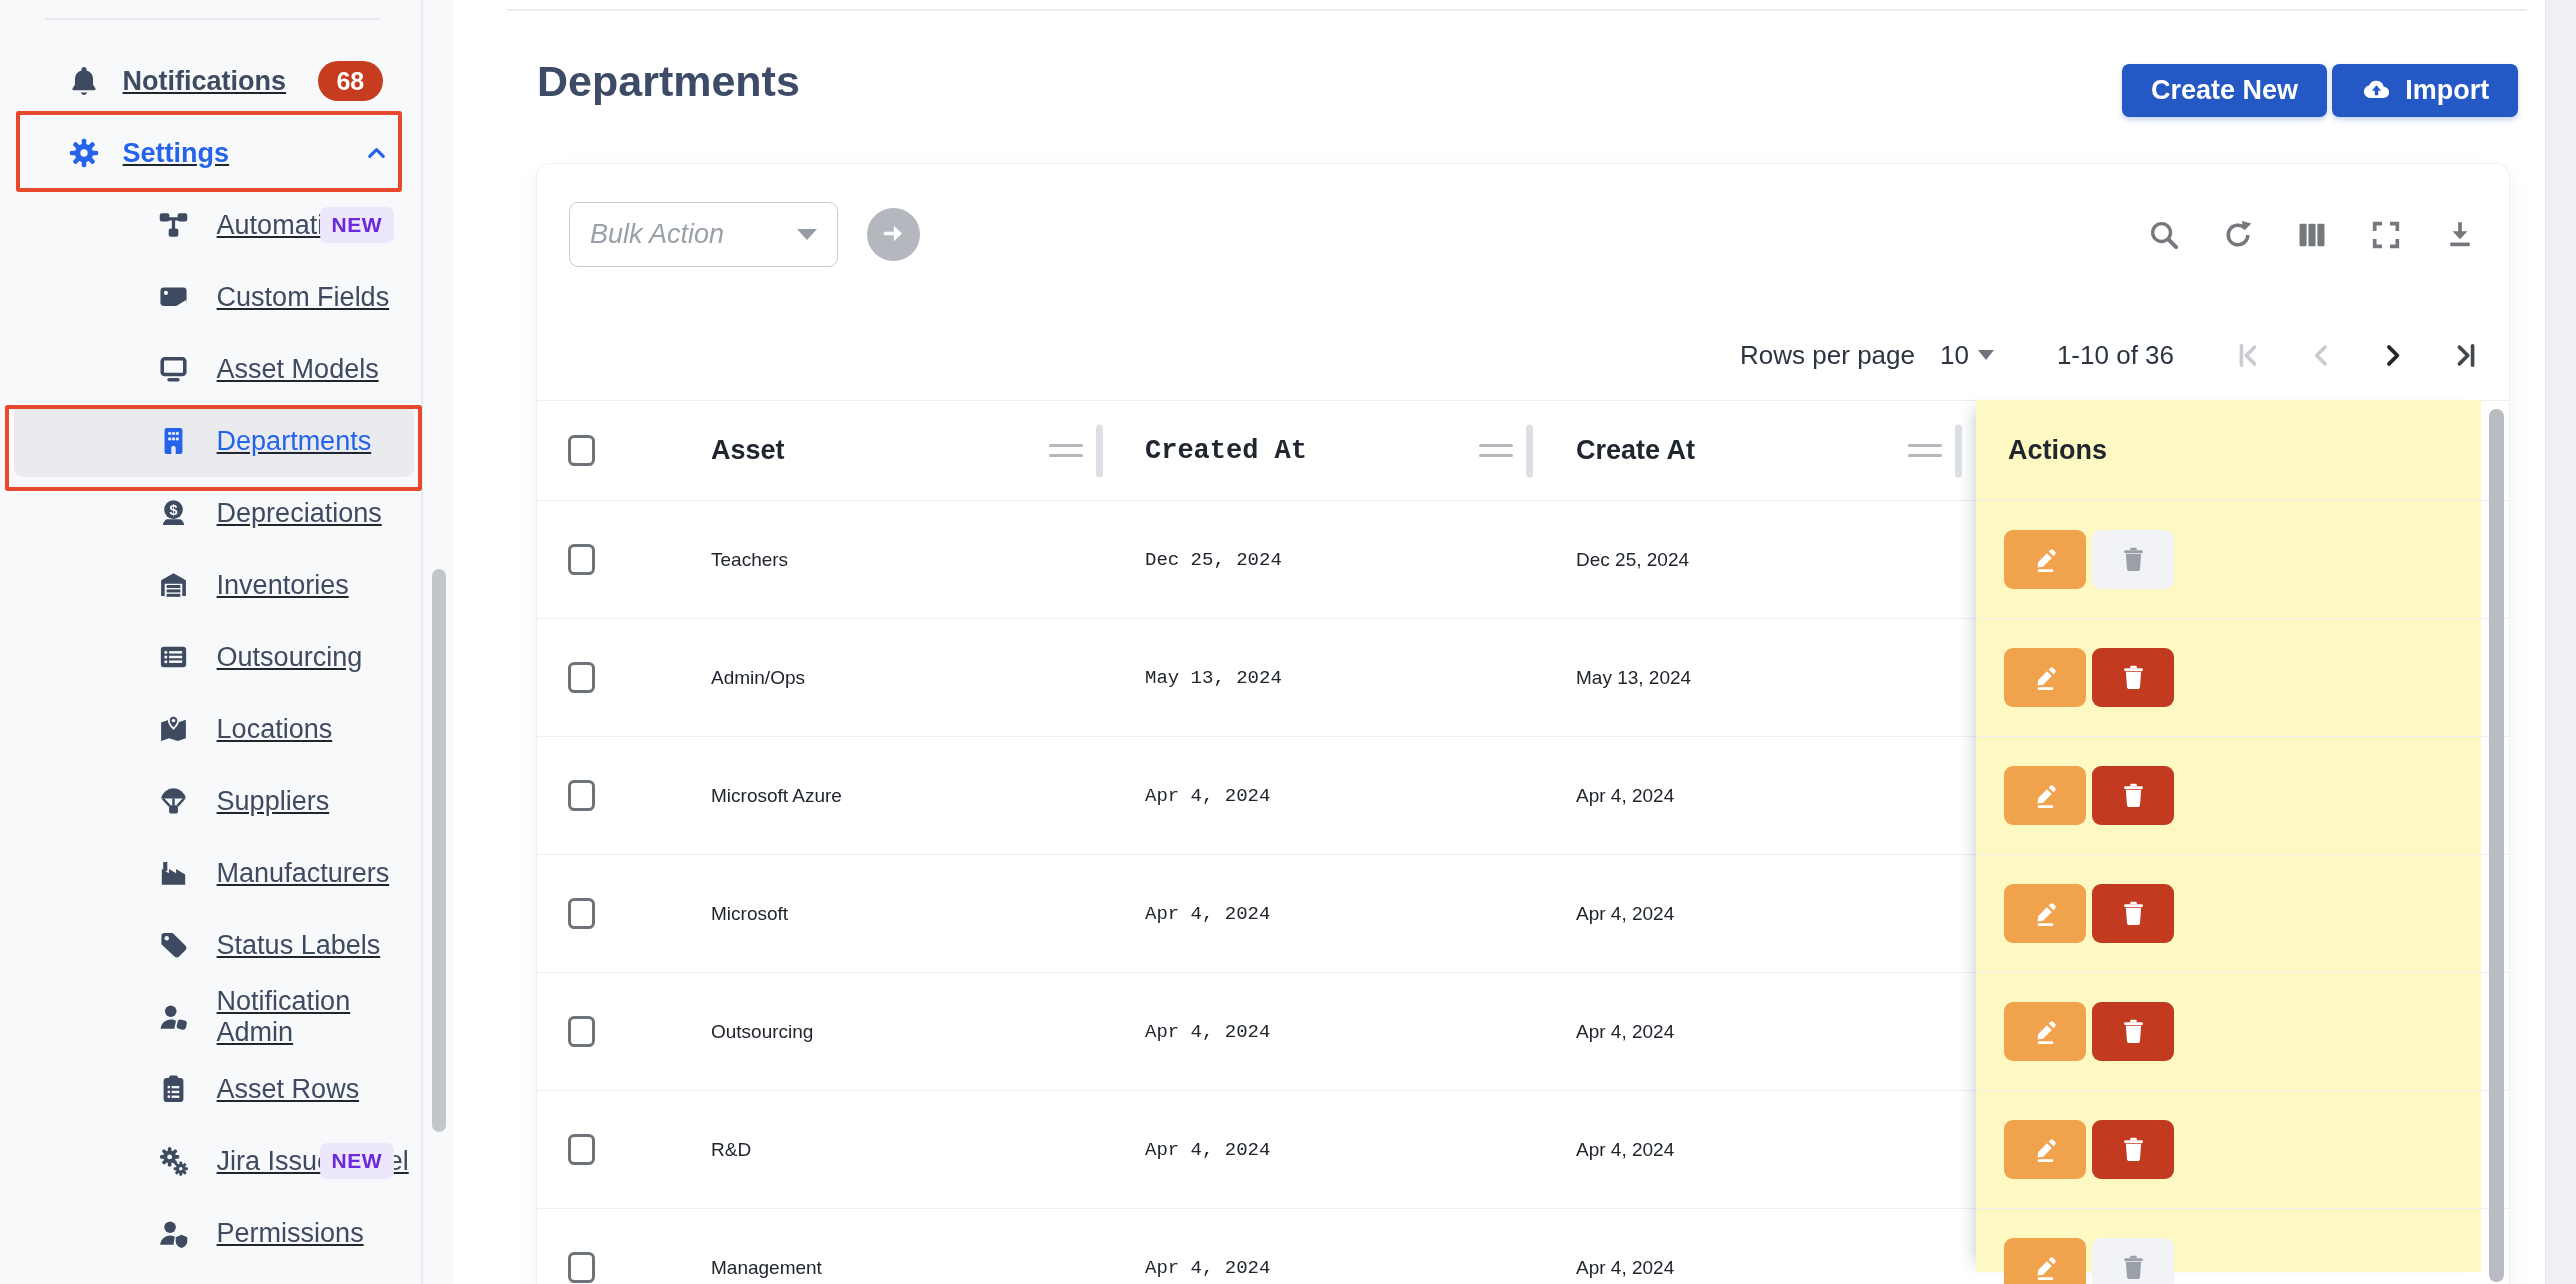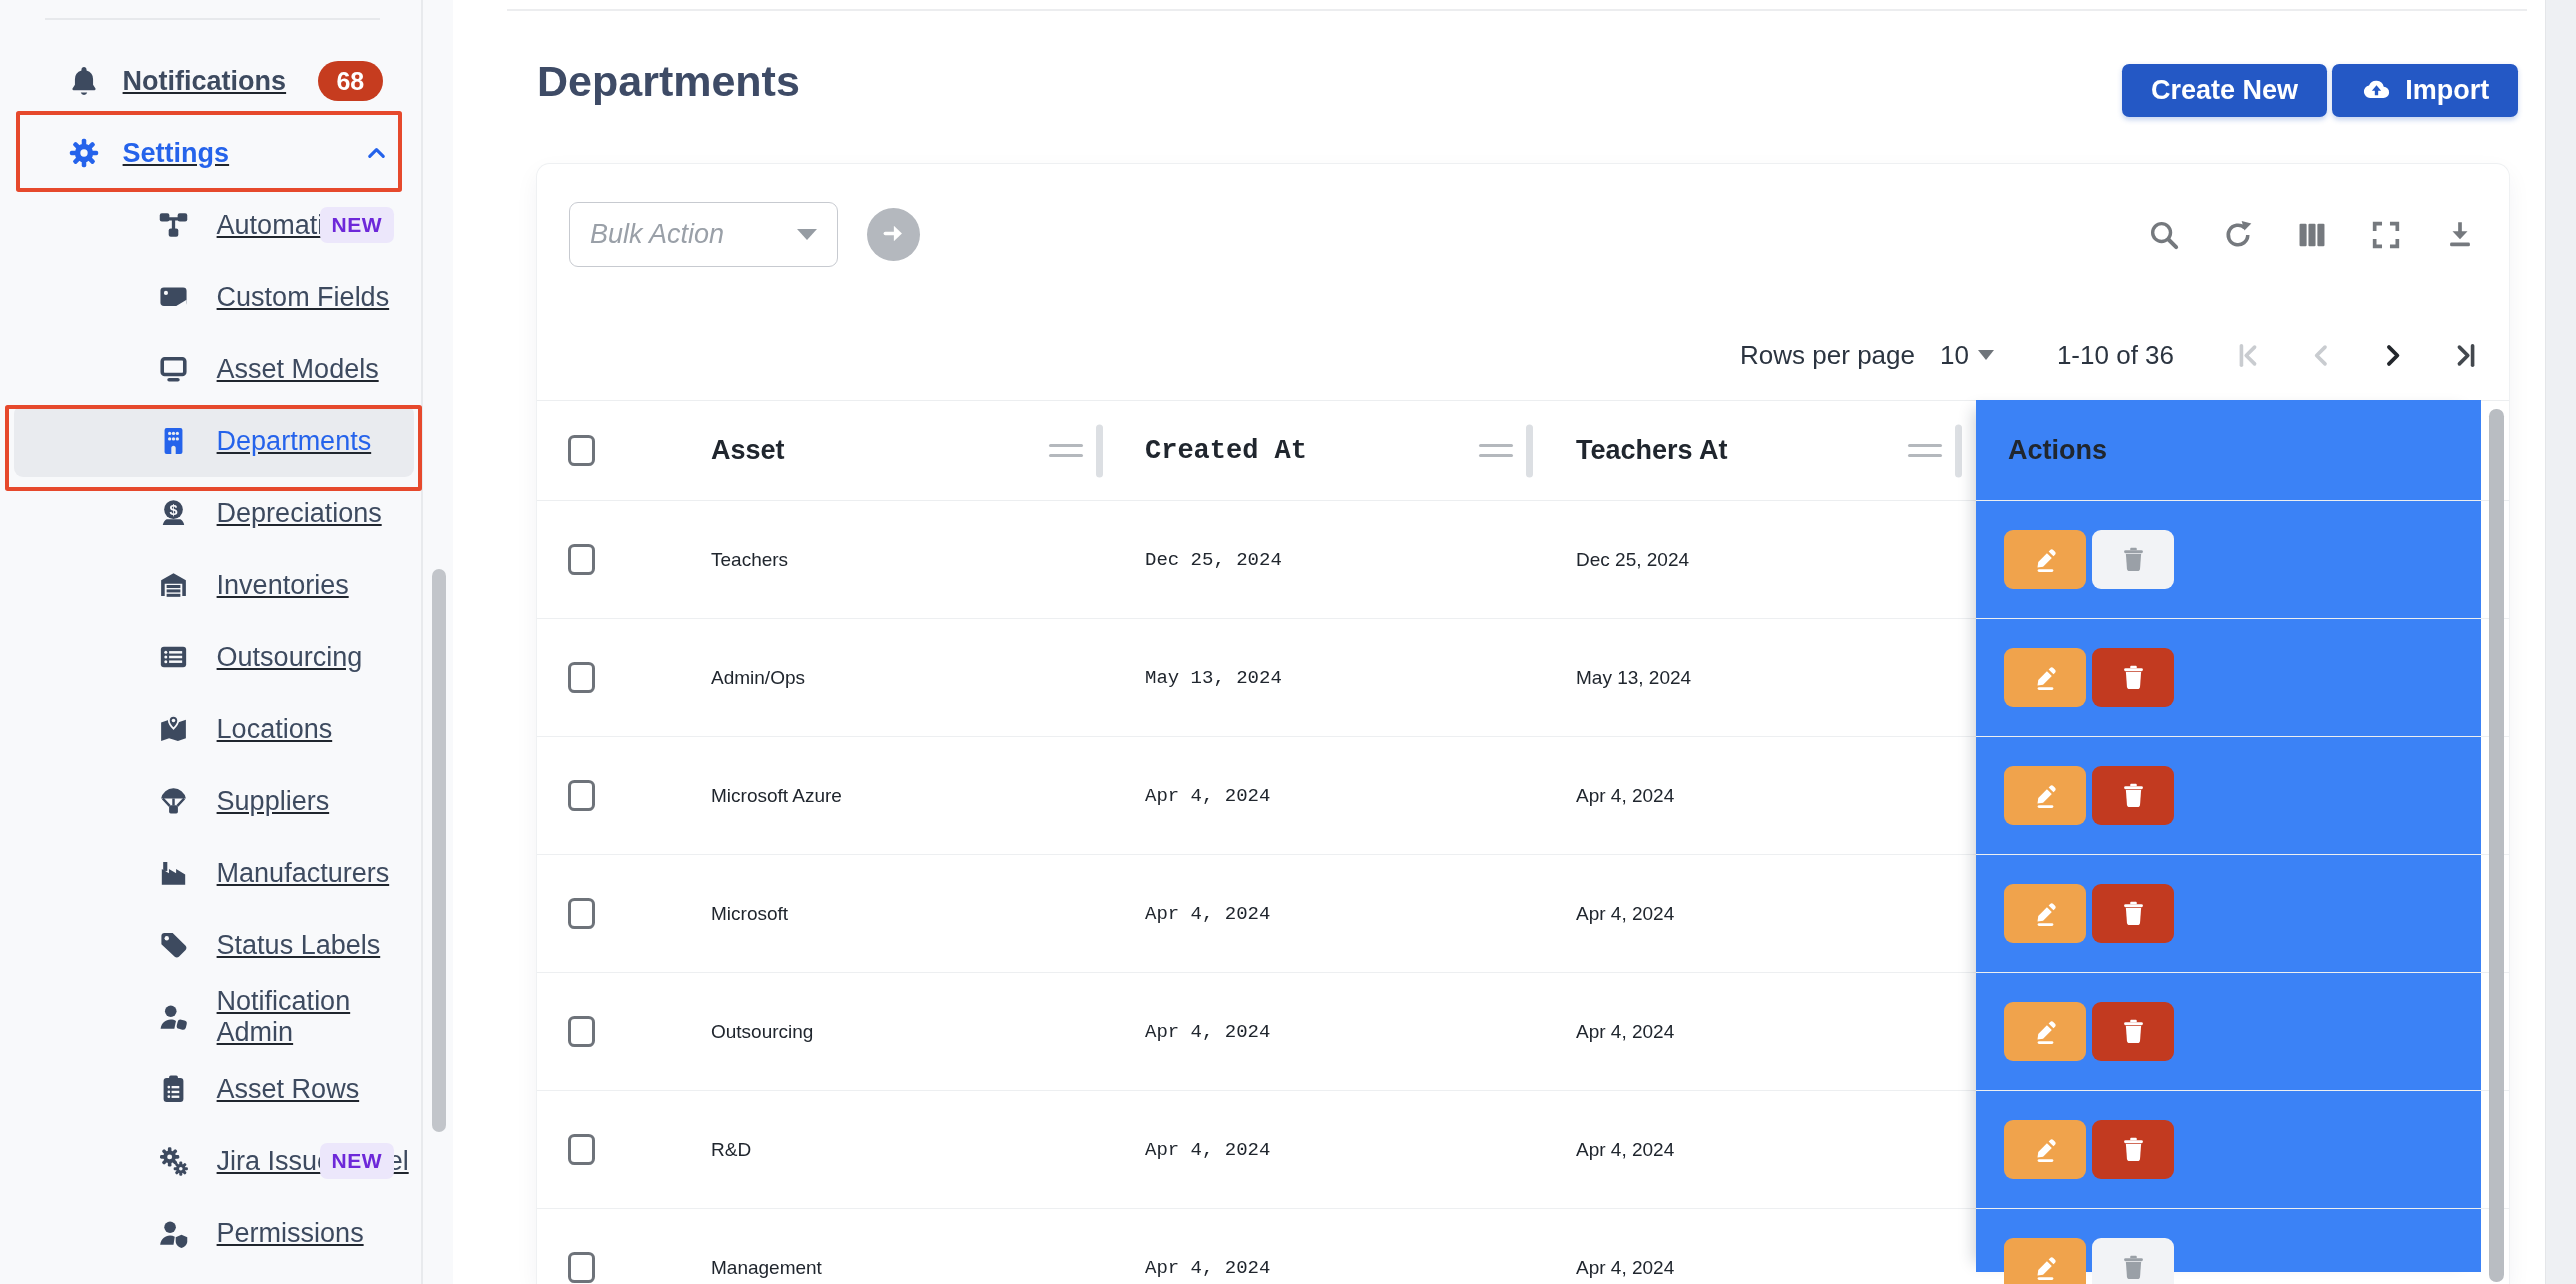--- a/index.html
+++ b/index.html
@@ -83,21 +83,21 @@
   .checkbox { width:27px; height:31px; border:3.2px solid #6e737a; border-radius:6.3px;
     margin-left:31px; background:#fff; cursor:pointer; }
   .hlabel { font-size:27px; font-weight:700; color:#20262e; }
   .c-name .pad { padding-left:29px; } .c-created .pad { padding-left:46px;font-family:Liberation Mono, monospace; } .c-updated .pad { padding-left:47px; }
   .cellval { font-size:19px; color:#20262e; }
   .hfilter { width:34px; margin-left:auto; margin-right:16.3px; display:flex; flex-direction:column; gap:6.3px; }
   .hfilter i { display:block; height:3.6px; border-radius:1.8px; background:#b4b8bd; }
   .divbar { position:absolute; right:-3.6px; top:50%; transform:translateY(-50%);
     width:6.3px; height:53px; border-radius:3.6px; background:#dcdfe3; }
 
-  .actions-panel { position:absolute; left:1439px; width:505px; top:0; bottom:12px; background:#3b82f6;
+  .actions-panel { position:absolute; left:1439px; width:505px; top:0; bottom:12px; background:#fef9c3;
     box-shadow:-11px 0 14.5px -9px rgba(25,35,55,.22); z-index:2; }
   .ap-head { height:101px; border-bottom:1.8px solid #eceef0; display:flex; align-items:center; padding-left:32px; }
   .brow { height:118px; border-bottom:1.8px solid #edeff1; display:flex; align-items:center;
     padding-left:28px; gap:6.3px; }
   .abtn { width:82px; height:59px; border:none; border-radius:9px; display:flex; align-items:center;
     justify-content:center; cursor:pointer; color:#fff; }
   .abtn svg { width:29px; height:29px; }
   .abtn.edit { background:#f0a34c; }
   .abtn.del { background:#c23a20; }
   .abtn.del.disabled { background:#f2f3f6; color:#9aa0a7; cursor:default; }
@@ -443,21 +443,21 @@
             </div>
           <div class="cell c-created">
               <span class="hlabel pad">Created At</span>
             <span class="hfilter">
                 <i></i>
                 <i></i>
               </span>
               <span class="divbar"></span>
             </div>
           <div class="cell c-updated">
-              <span class="hlabel pad">Teachers At</span>
+              <span class="hlabel pad">Create At</span>
             <span class="hfilter">
                 <i></i>
                 <i></i>
               </span>
               <span class="divbar"></span>
             </div>
         </div>
 
         <div class="trow">
           <div class="cell c-check">

